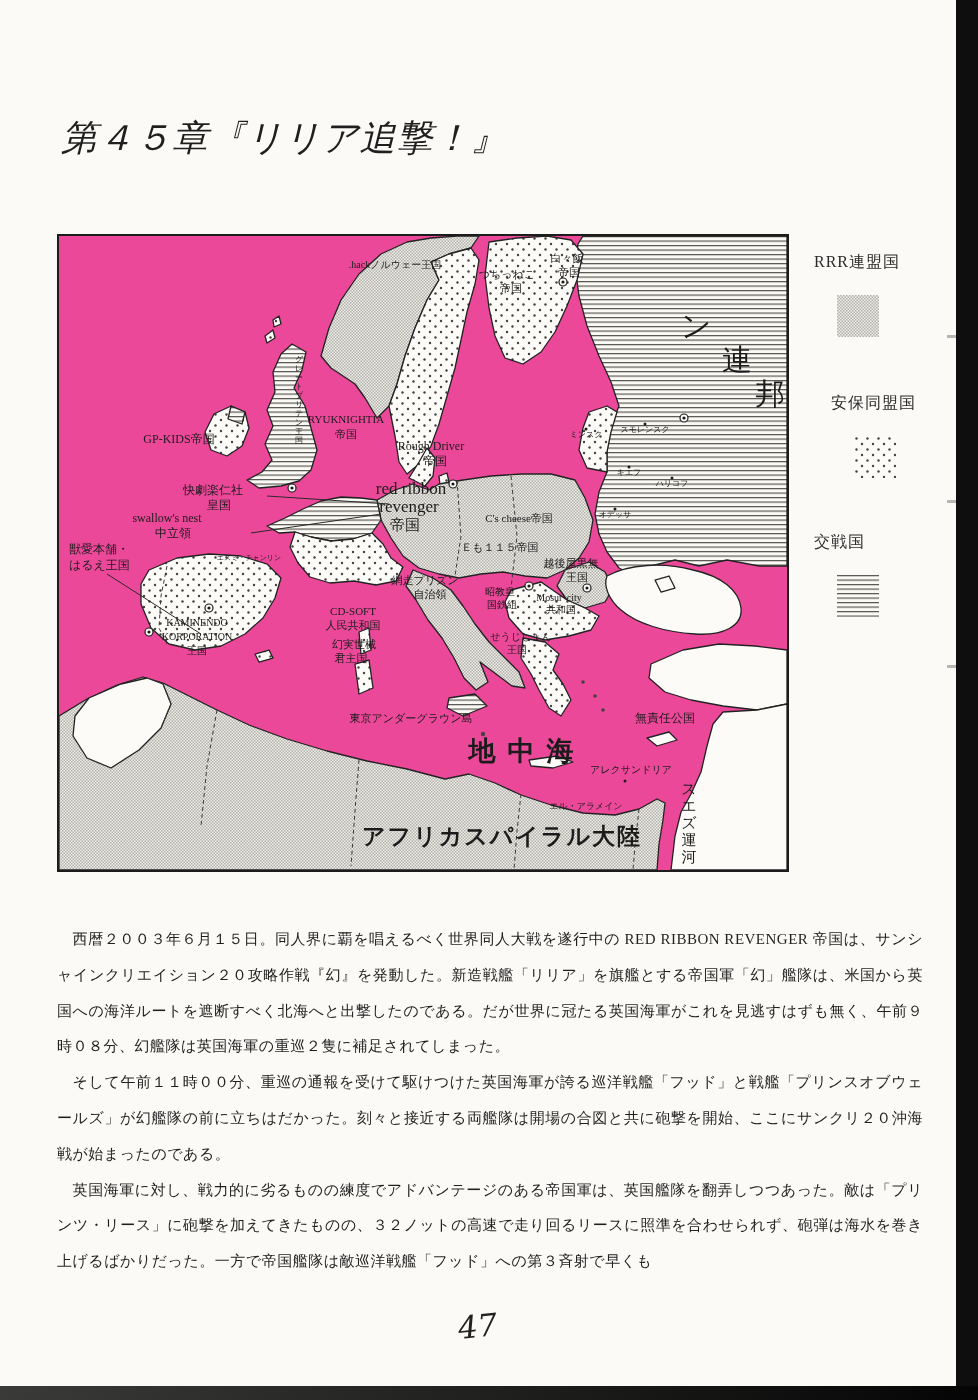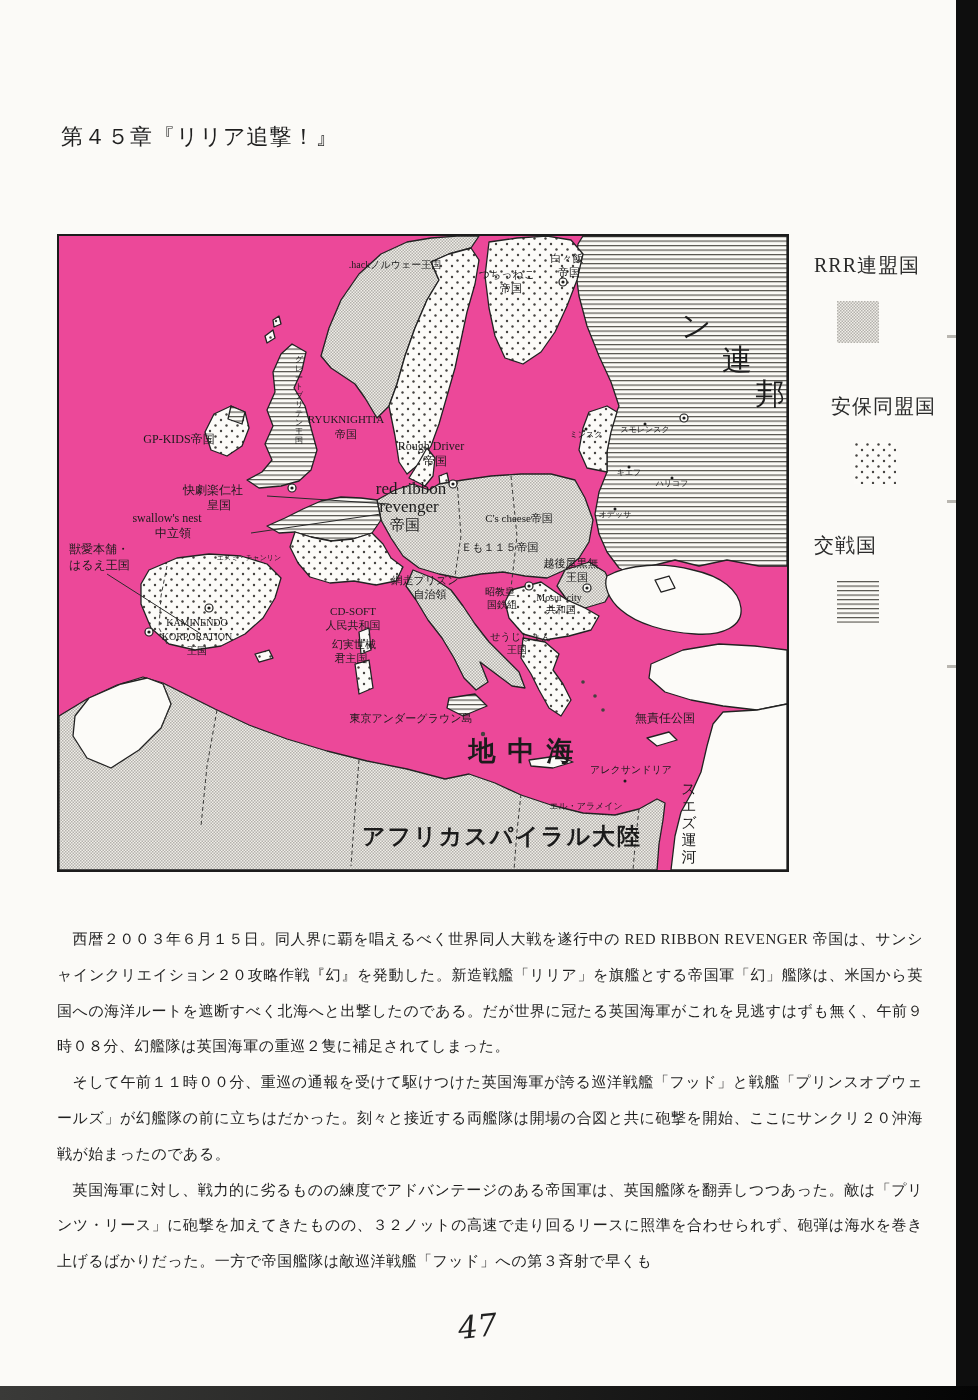--- a/index.html
+++ b/index.html
@@ -2,29 +2,29 @@
 <html lang="ja"><head>
 <meta charset="utf-8">
 <style>
   html,body{margin:0;padding:0;background:#d8d6d2;}
   .page{position:relative;width:978px;height:1400px;background:#fbfaf7;overflow:hidden;
         font-family:"Liberation Serif","DejaVu Serif",serif;color:#1f1f1f;}
   
   .hdr{position:absolute;left:61px;top:106px;}
   .series-line{font-size:25px;font-weight:700;letter-spacing:1px;white-space:nowrap;}
   .series-en{letter-spacing:2px;}
-  .chapter{font-size:22px;margin-top:16px;letter-spacing:1px;white-space:nowrap;}
+  .chapter{font-size:36px;margin-top:8px;letter-spacing:1px;white-space:nowrap;font-style:italic;}
   
   .map-frame{position:absolute;left:57px;top:234px;width:728px;height:634px;
              border:2px solid #1c1c1c;background:#ec4899;}
   .map-frame svg{display:block;width:100%;height:100%;}
   
   .legend{position:absolute;left:814px;top:252px;width:150px;}
   .legend-item{position:absolute;left:0;width:150px;}
-  .legend-label{font-size:20px;letter-spacing:1px;color:#2a2a2a;white-space:nowrap;}
+  .legend-label{font-size:16px;letter-spacing:1px;color:#2a2a2a;white-space:nowrap;}
   .legend-swatch{position:relative;left:23px;top:22px;display:block;}
   
   .article{position:absolute;left:57px;top:922px;width:866px;text-align:justify;}
   .article p{margin:0;font-size:15px;line-height:35.8px;letter-spacing:0.5px;}
   
   .pagenum{position:absolute;left:458px;top:1308px;font-size:31px;color:#222;
            font-family:"DejaVu Serif",serif;font-style:italic;transform:rotate(-6deg);}
   
   .edge-right{position:absolute;left:956px;top:0;width:22px;height:1400px;background:#0e0e0e;}
   .edge-bottom{position:absolute;left:0;top:1386px;width:978px;height:14px;

